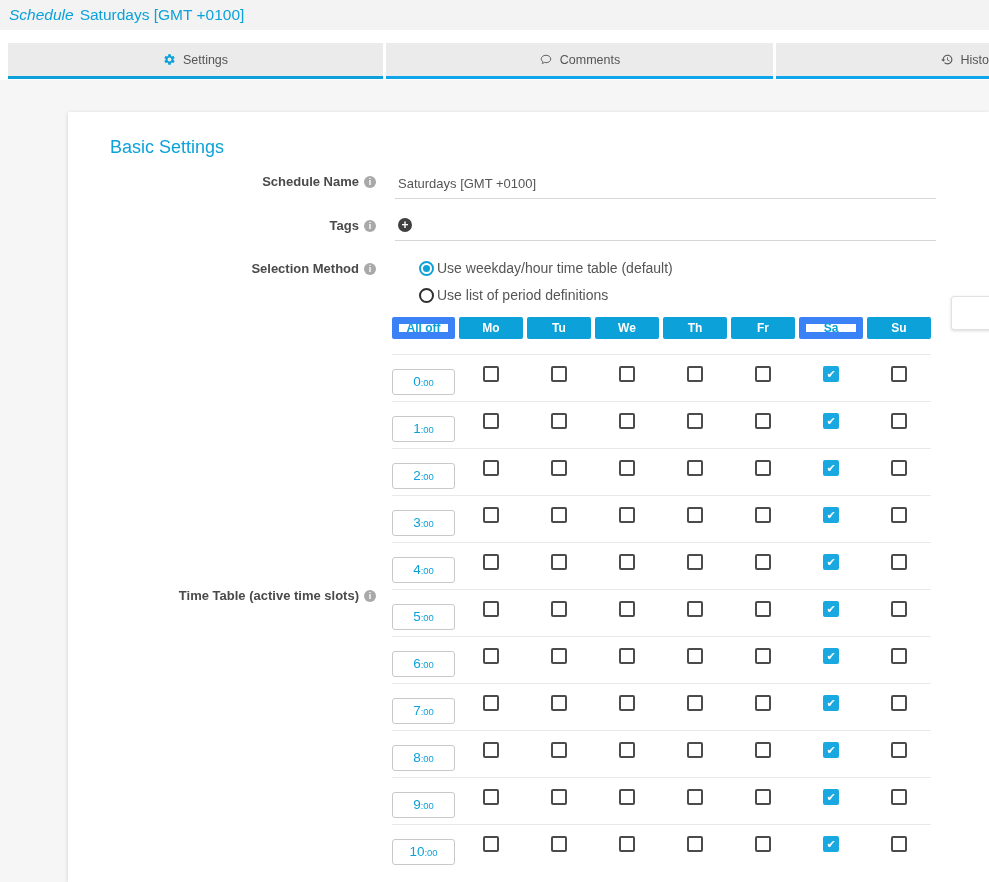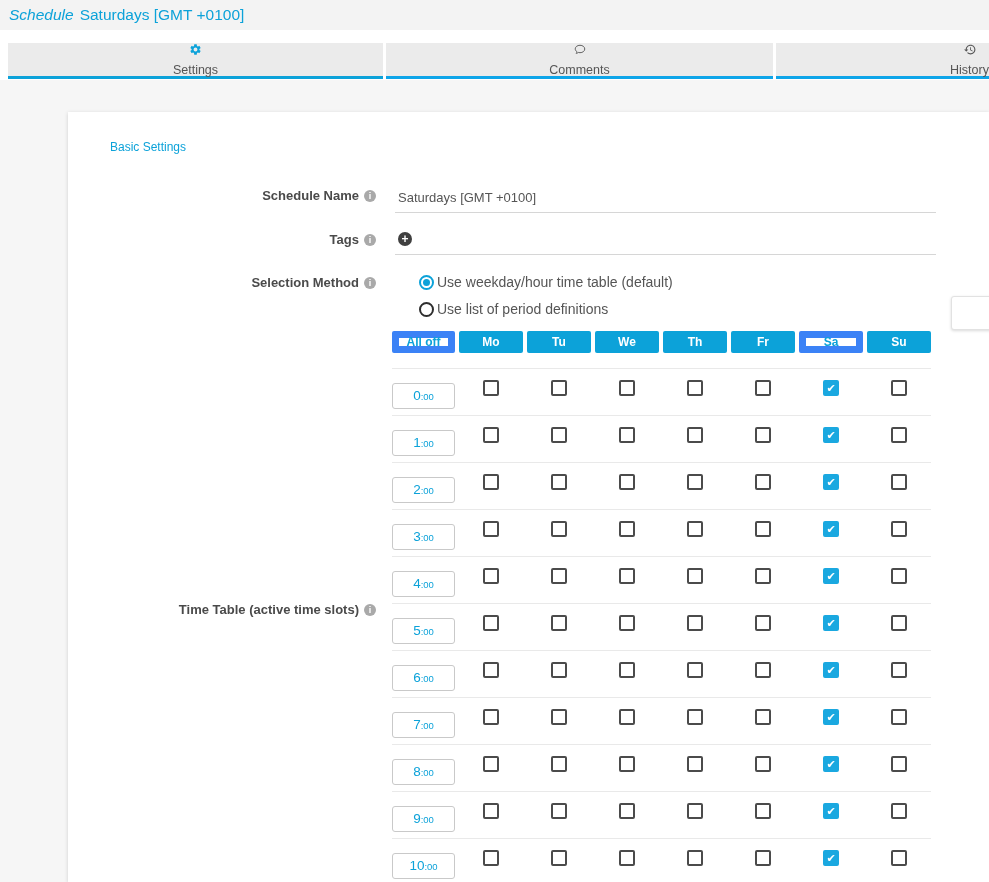--- a/index.html
+++ b/index.html
@@ -19,42 +19,42 @@
   
   .title-bar{position:absolute;top:0;left:0;right:0;height:30px;background:#f3f3f3;
     display:flex;align-items:center;padding-left:9px;}
   .title-prefix{font-style:italic;color:var(--accent);font-size:15.5px;margin-right:6px;}
   .title-name{color:var(--accent);font-size:15.5px;}
 
   
   .tabs{position:absolute;top:43px;left:0;width:989px;height:36px;
     display:flex;gap:3px;padding-left:8px;overflow:hidden;}
   .tab{flex:none;width:387px;background:#ebebeb;cursor:pointer;
-    display:flex;flex-direction:column;align-items:center;justify-content:center;gap:7px;
+    display:flex;flex-direction:row;align-items:center;justify-content:center;gap:7px;
     border-bottom:3px solid #0ea5e9;}
   .tab.first{width:375px;}
   .tab.active{border-bottom-color:var(--accent);}
   .tab-label{font-size:12.5px;color:#555;line-height:14px;}
   .tab-icon{height:13px;display:flex;align-items:center;}
 
   
   .panel{position:absolute;left:68px;top:112px;width:921px;height:770px;background:#fff;
     box-shadow:0 1px 4px rgba(0,0,0,.16);overflow:hidden;}
-  .section-heading{margin:25px 0 0 42px;font-size:12px;font-weight:400;color:var(--accent);line-height:20px;}
+  .section-heading{margin:25px 0 0 42px;font-size:18px;font-weight:400;color:var(--accent);line-height:20px;}
 
   .form-row{display:flex;align-items:flex-start;}
   .label-cell{width:308px;flex:none;display:flex;justify-content:flex-end;align-items:center;gap:5px;
     font-size:13px;font-weight:bold;color:#4a4a4a;line-height:16px;}
   .info-icon{width:12px;height:12px;flex:none;border-radius:50%;background:#a9a9a9;color:#fff;
     font-size:9px;font-weight:bold;font-style:normal;display:flex;align-items:center;justify-content:center;
     line-height:12px;cursor:pointer;}
   .value-cell{margin-left:19px;width:541px;}
   .underlined{border-bottom:1px solid #d6d6d6;padding-bottom:6px;}
 
-  .row-schedule-name{margin-top:31px;}
+  .row-schedule-name{margin-top:17px;}
   .text-input{width:100%;border:none;outline:none;background:transparent;
     font-family:"Liberation Sans","DejaVu Sans",sans-serif;font-size:13px;color:#555;
     padding:0 0 0 3px;line-height:16px;}
 
   .row-tags{margin-top:19px;}
   .add-btn{width:14px;height:14px;border-radius:50%;background:#3f3f3f;color:#fff;border:none;
     display:flex;align-items:center;justify-content:center;font-size:12px;font-weight:bold;
     line-height:14px;cursor:pointer;padding:0;margin-left:3px;}
   .row-tags .value-cell{min-height:23px;}
 

